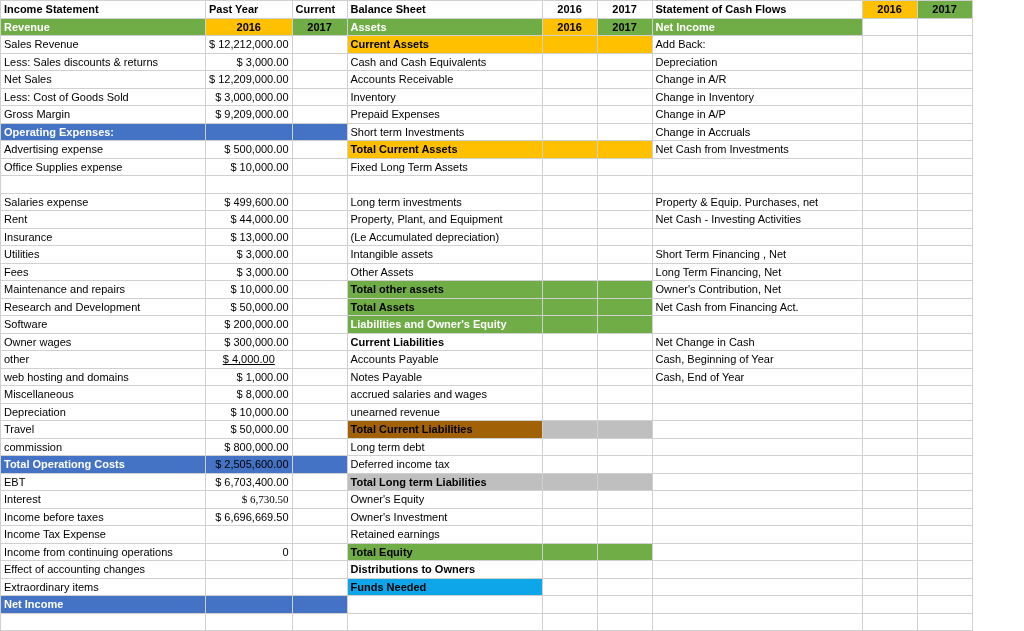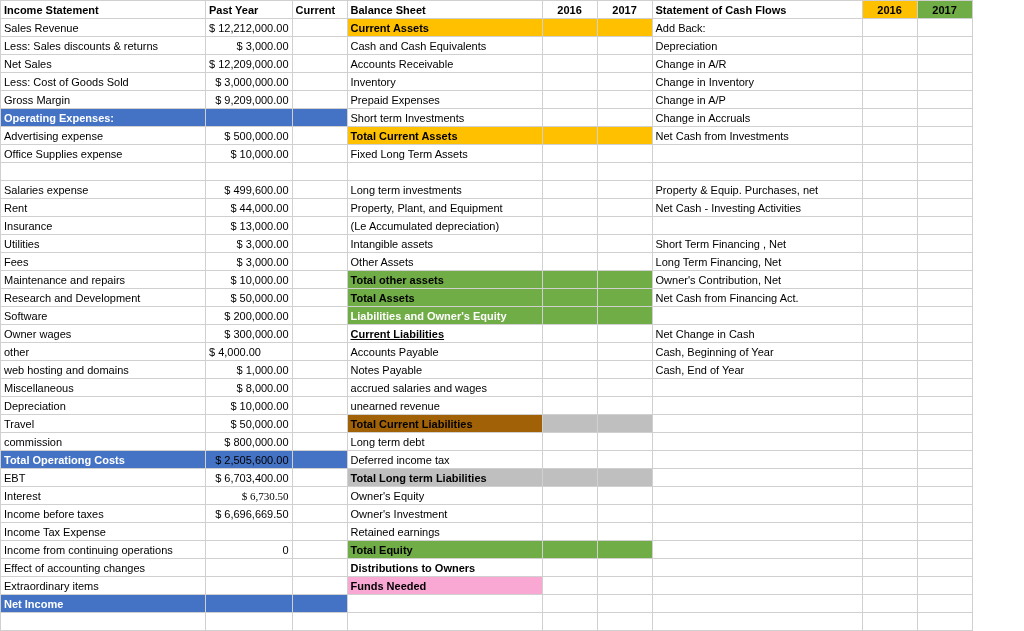--- a/index.html
+++ b/index.html
@@ -57,20 +57,31 @@
           <td style="font-weight: bold;">Past Year</td>
           <td style="font-weight: bold;">Current</td>
           <td style="font-weight: bold;">Balance Sheet</td>
           <td style="font-weight: bold; text-align: center;">2016</td>
           <td style="font-weight: bold; text-align: center;">2017</td>
           <td style="font-weight: bold;">Statement of Cash Flows</td>
           <td class="year-header-2016" style="text-align: center;">2016</td>
           <td class="year-header-2017" style="text-align: center;">2017</td>
         </tr>
         <tr>
+          <td class="is-revenue" style="color: rgb(255, 255, 255);">Revenue</td>
+          <td class="year-header-2016" style="text-align: center;">2016</td>
+          <td class="year-header-2017" style="text-align: center;">2017</td>
+          <td class="bs-assets" style="color: rgb(255, 255, 255);">Assets</td>
+          <td class="year-header-2016" style="text-align: center;">2016</td>
+          <td class="year-header-2017" style="text-align: center;">2017</td>
+          <td class="cf-net-income" style="color: rgb(255, 255, 255);">Net Income</td>
+          <td></td>
+          <td></td>
+        </tr>
+        <tr>
           <td>Sales Revenue</td>
           <td style="">$ 12,212,000.00</td>
           <td style="text-align: right;"></td>
           <td style="background-color: rgb(255, 192, 0); color: rgb(0, 0, 0); font-weight: bold;">Current Assets</td>
           <td style="background-color: rgb(255, 192, 0);"></td>
           <td style="background-color: rgb(255, 192, 0);"></td>
           <td>Add Back:</td>
           <td></td>
           <td></td>
         </tr>
@@ -247,30 +258,30 @@
           <td style="background-color: rgb(112, 173, 71);"></td>
           <td style="background-color: rgb(112, 173, 71);"></td>
           <td></td>
           <td></td>
           <td></td>
         </tr>
         <tr>
           <td>Owner wages</td>
           <td style="text-align: right;">$      300,000.00</td>
           <td style="text-align: right;"></td>
-          <td style="background-color: rgb(255, 255, 255); color: rgb(0, 0, 0); font-weight: bold; text-decoration: underline;">Current Liabilities</td>
+          <td style="background-color: rgb(255, 255, 255); color: rgb(0, 0, 0); font-weight: bold;">Current Liabilities</td>
           <td style="background-color: rgb(255, 255, 255);"></td>
           <td style="background-color: rgb(255, 255, 255);"></td>
           <td>Net Change in Cash</td>
           <td></td>
           <td></td>
         </tr>
         <tr>
           <td>other</td>
-          <td style="text-align: left;">$          4,000.00</td>
+          <td style="text-align: center; text-decoration: underline;">$          4,000.00</td>
           <td style="text-align: right;"></td>
           <td>Accounts Payable</td>
           <td></td>
           <td></td>
           <td>Cash, Beginning of Year</td>
           <td></td>
           <td></td>
         </tr>
         <tr>
           <td>web hosting and domains</td>
@@ -401,21 +412,21 @@
           <td style="background-color: rgb(255, 255, 255);"></td>
           <td style="background-color: rgb(255, 255, 255);"></td>
           <td></td>
           <td></td>
           <td></td>
         </tr>
         <tr>
           <td>Extraordinary items</td>
           <td style="text-align: right;"></td>
           <td style="text-align: right;"></td>
-          <td style="background-color: #f9a8d4; color: rgb(0, 0, 0); font-weight: bold;">Funds Needed</td>
+          <td style="background-color: #0ea5e9; color: rgb(0, 0, 0); font-weight: bold;">Funds Needed</td>
           <td style="background-color: rgb(255, 255, 255);"></td>
           <td style="background-color: rgb(255, 255, 255);"></td>
           <td></td>
           <td></td>
           <td></td>
         </tr>
         <tr>
           <td style="background-color: rgb(68, 114, 196); color: rgb(255, 255, 255); font-weight: bold;">Net Income</td>
           <td style="text-align: right; background-color: rgb(68, 114, 196);"></td>
           <td style="text-align: right; background-color: rgb(68, 114, 196);"></td>

